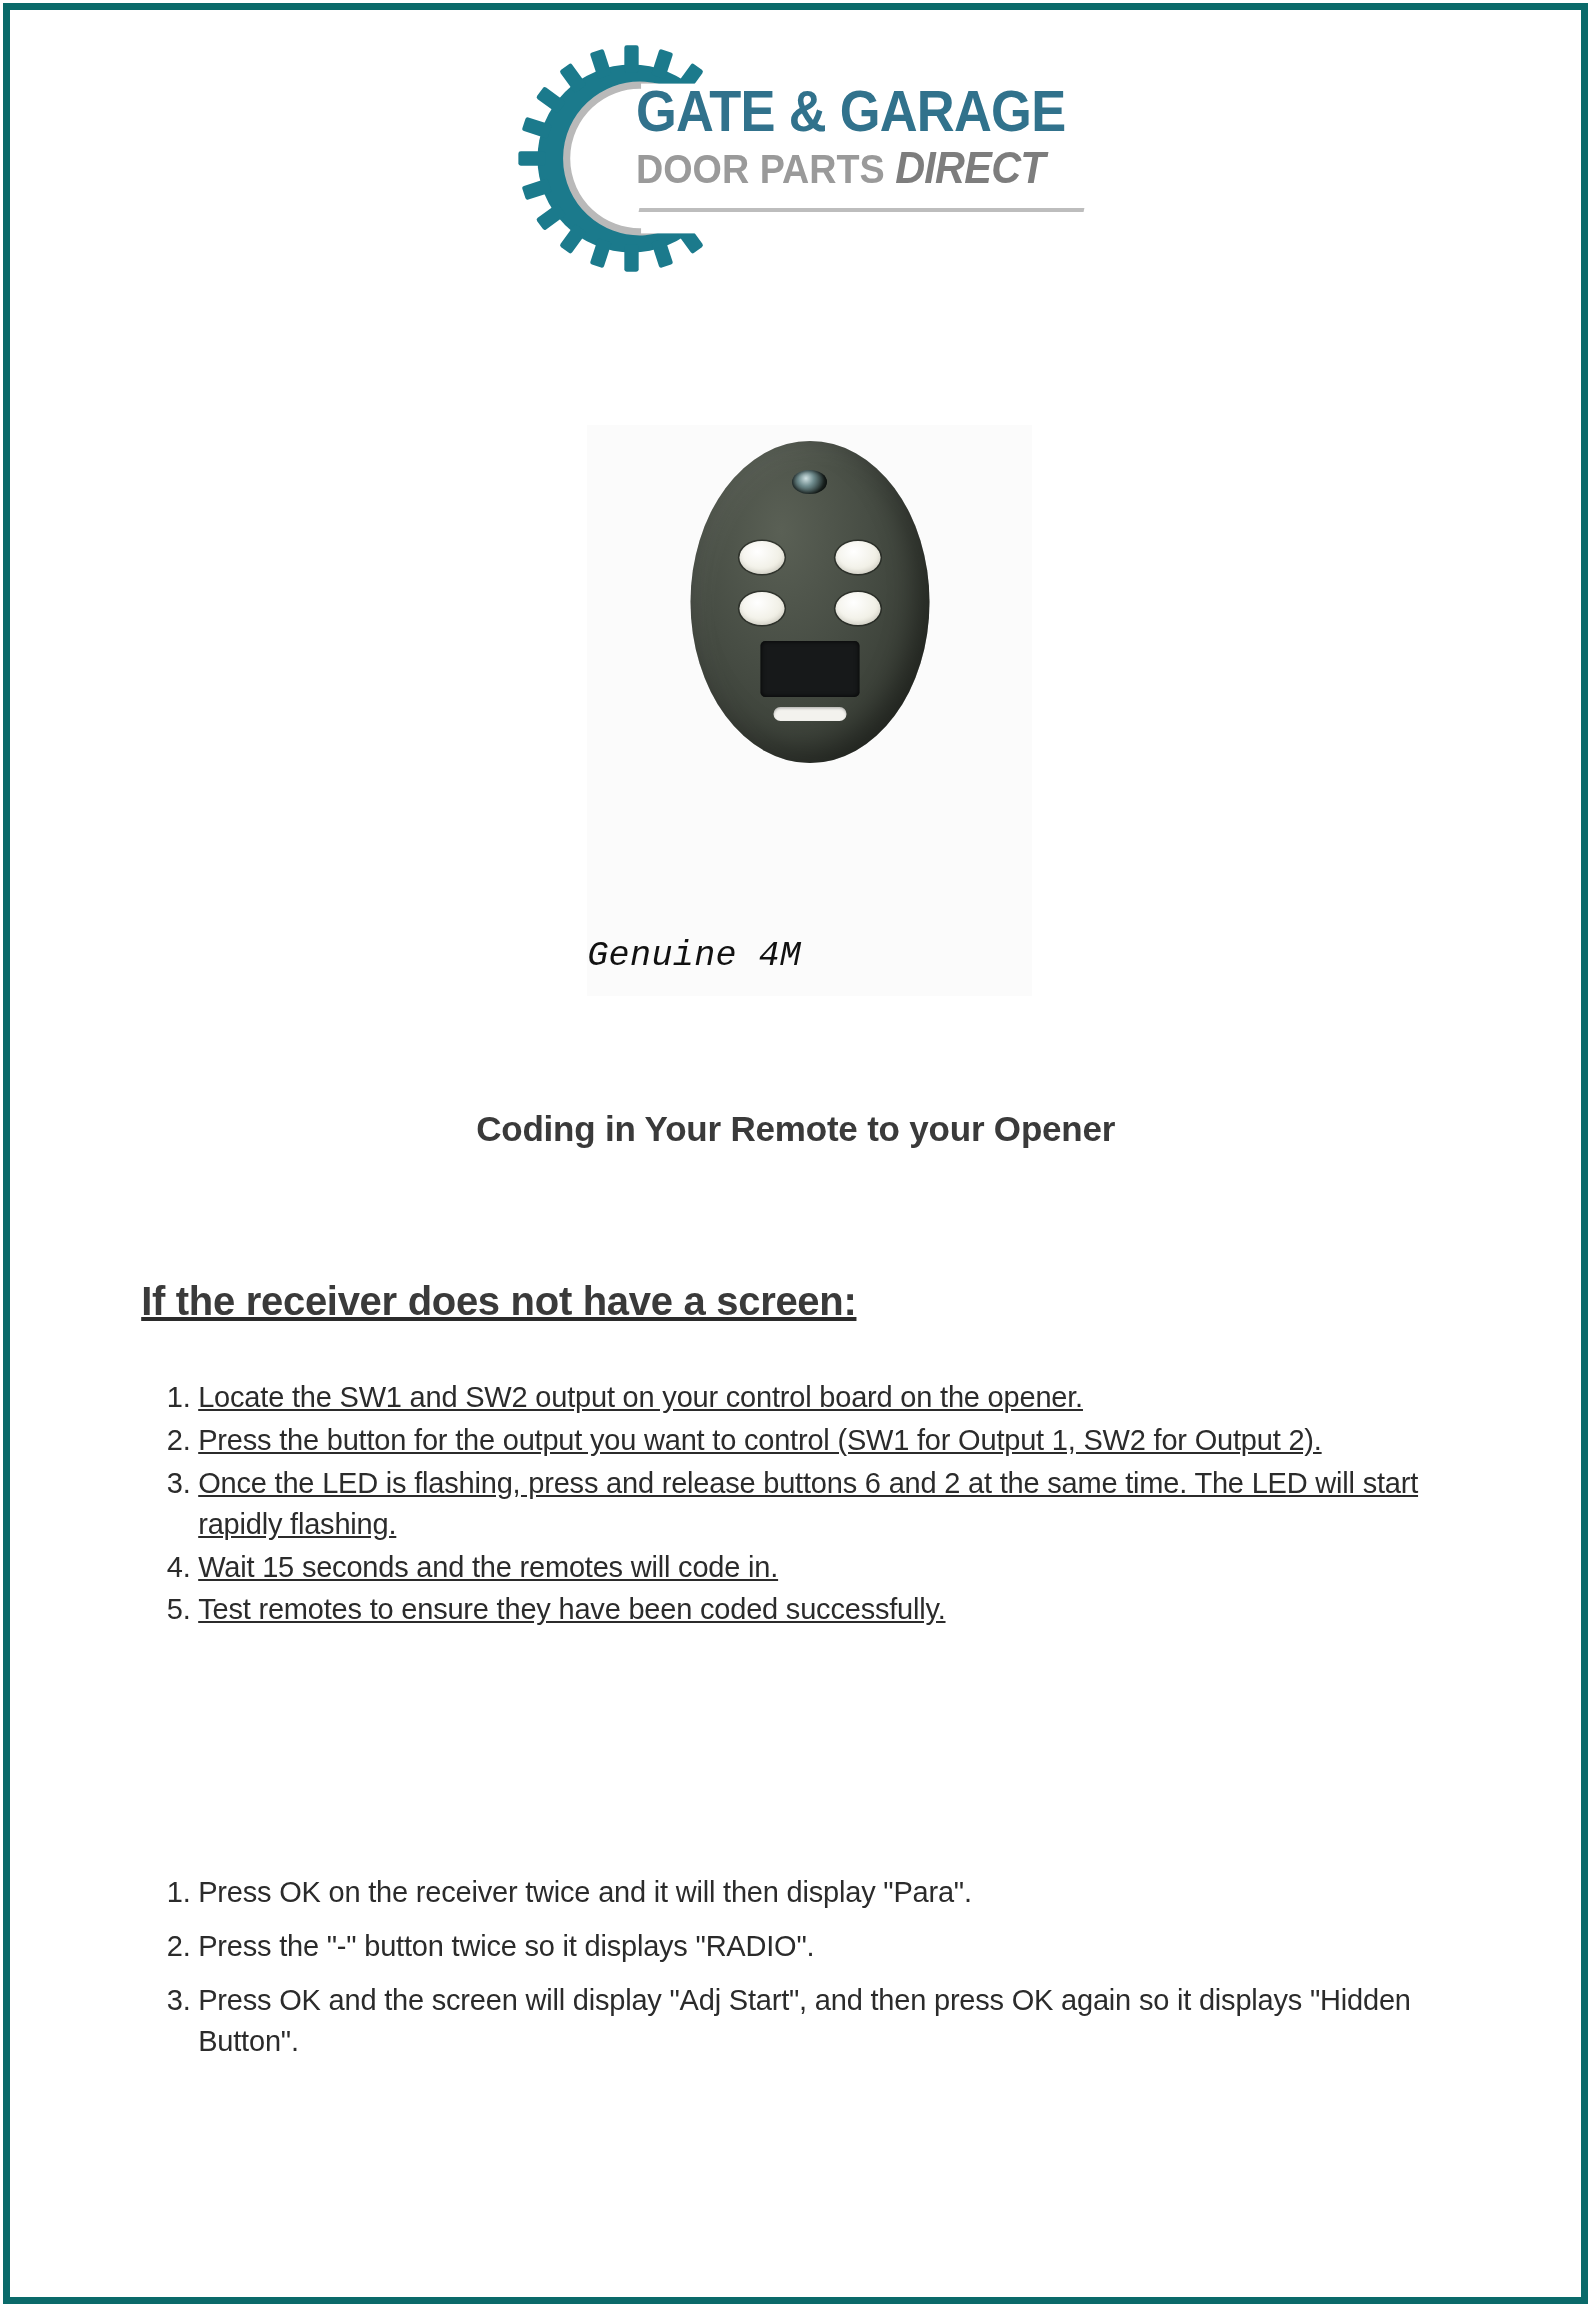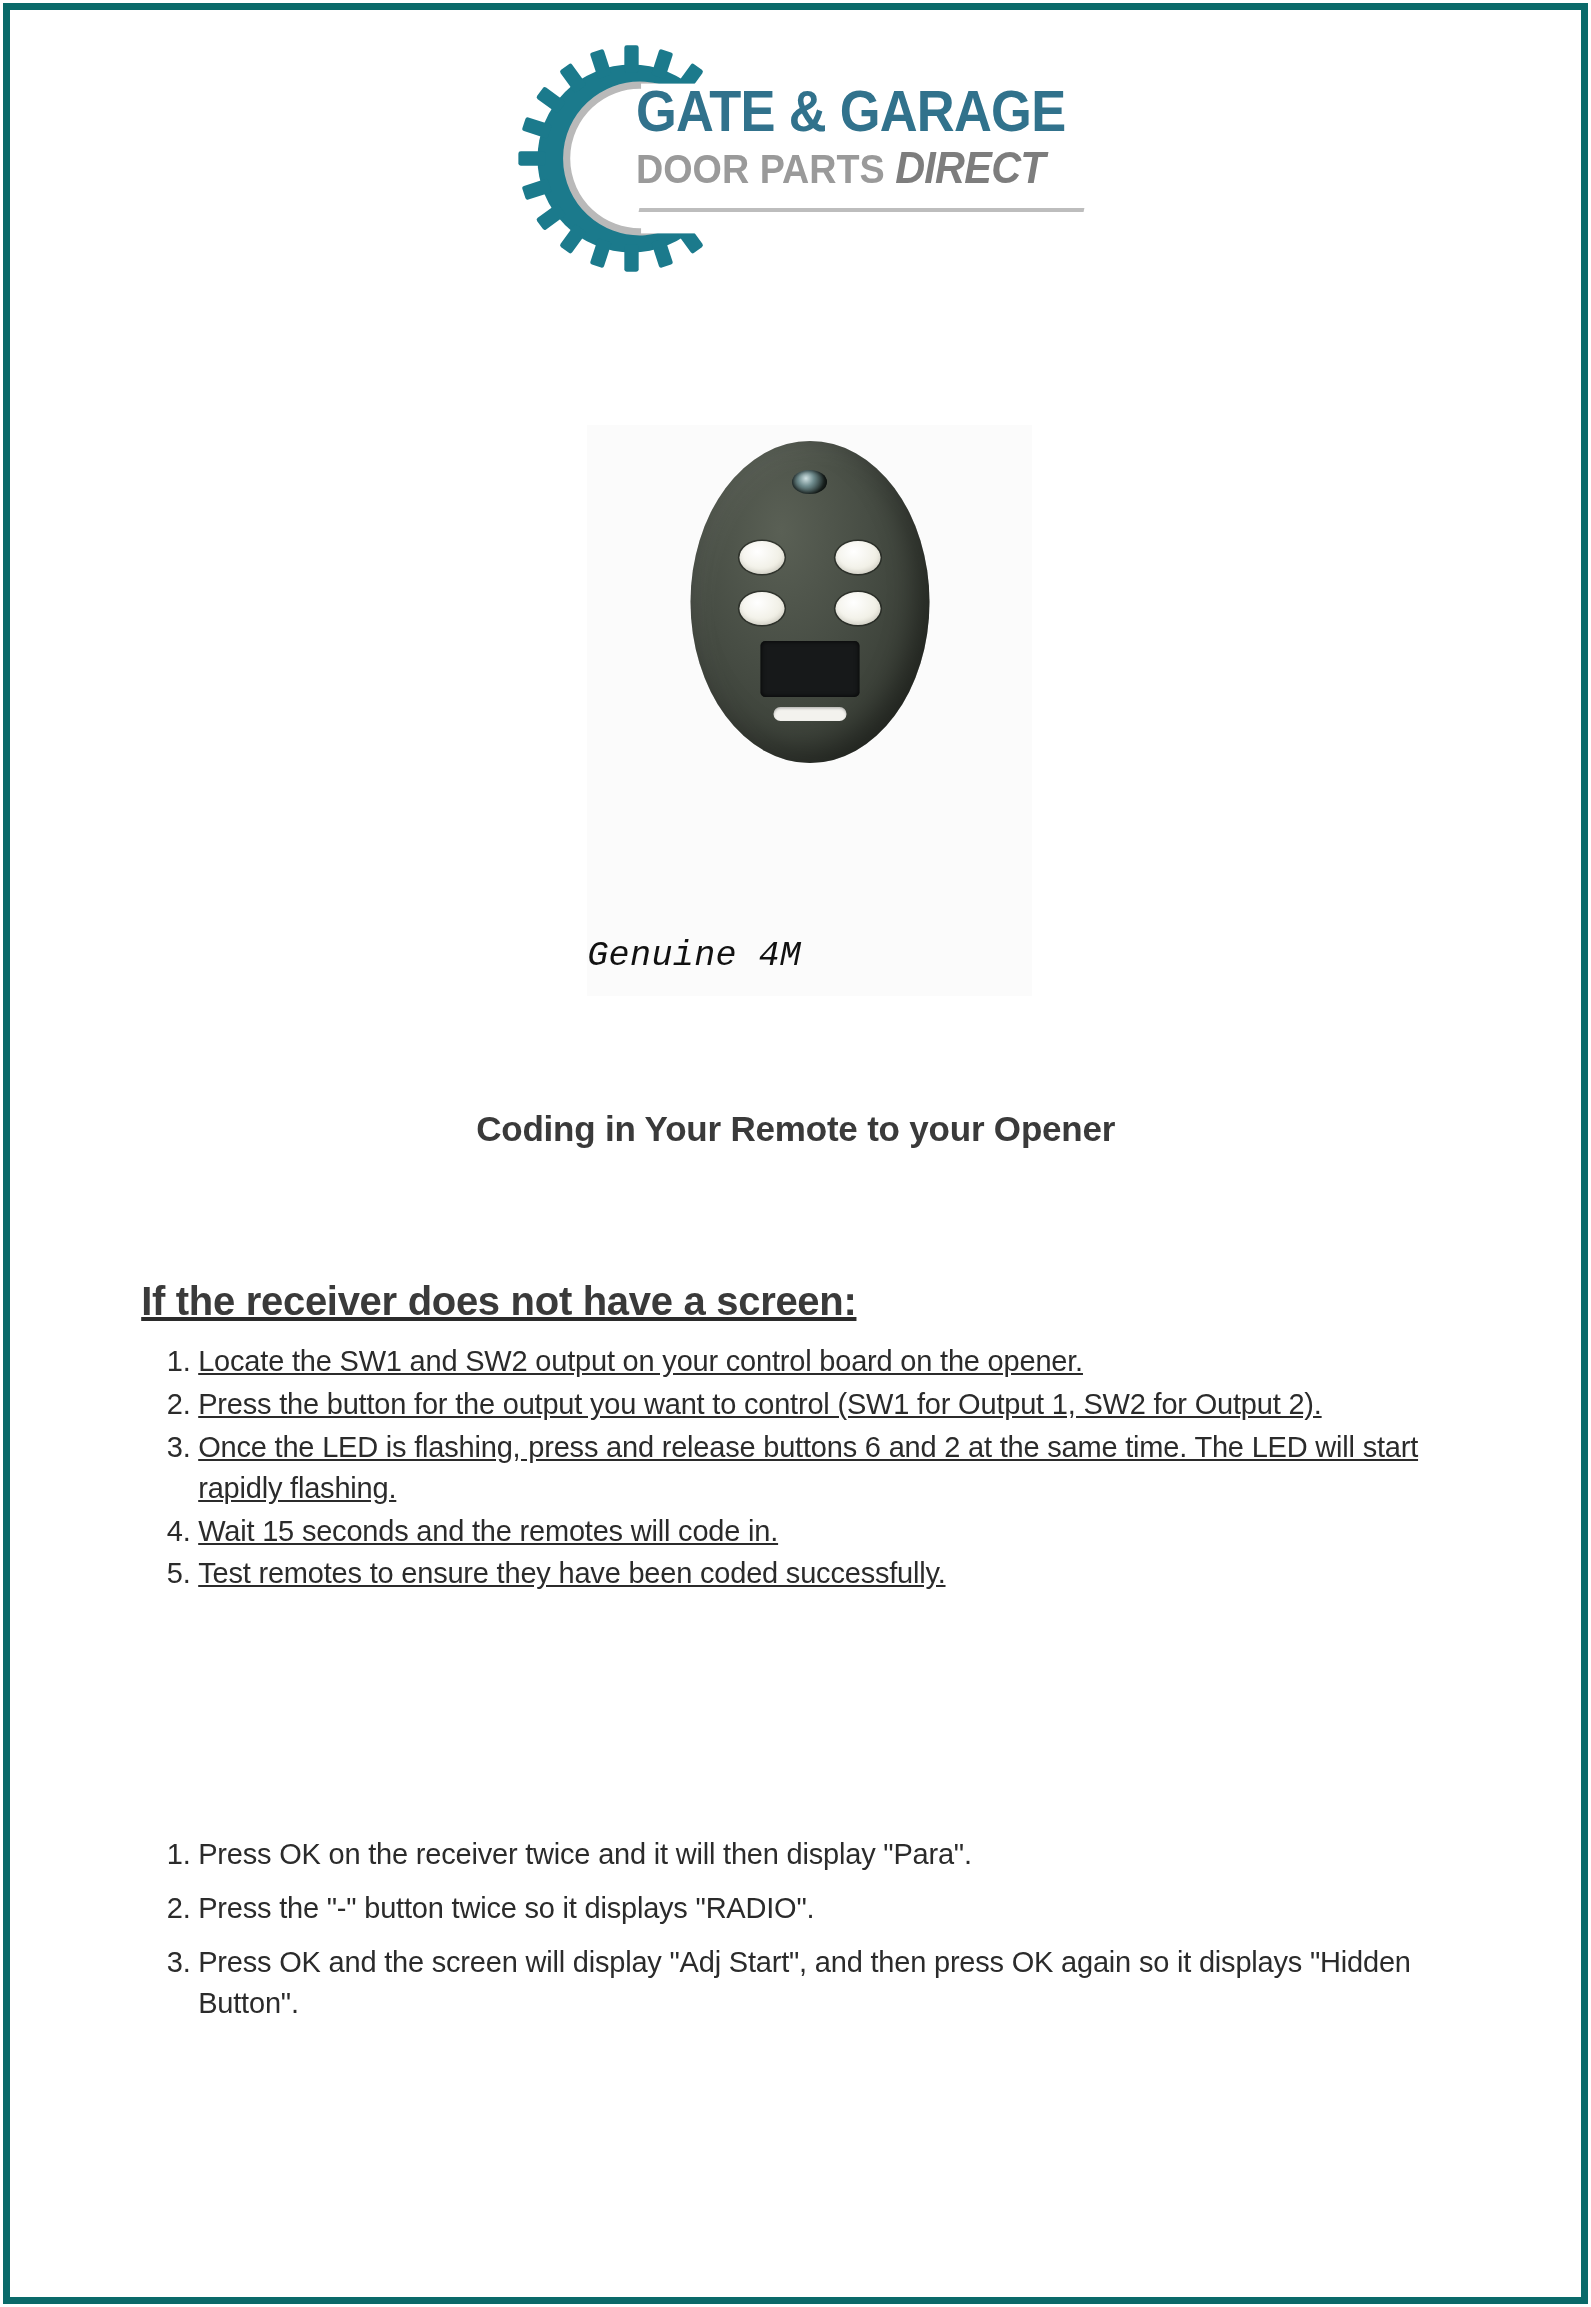--- a/index.html
+++ b/index.html
@@ -228,22 +228,22 @@
     color: #3a3a3a;
     letter-spacing: -0.3px;
     margin: 0;
   }
   ol.steps {
     margin: 0;
     padding: 0;
     list-style: none;
     counter-reset: step;
   }
-  .section-1 ol.steps { margin-top: 17px; }
-  .section-2 ol.steps { }
+  .section-1 ol.steps { margin-top: 53px; }
+  .section-2 ol.steps { margin-top: 38px; }
   ol.steps > li {
     counter-increment: step;
     position: relative;
     padding-left: 57px;
     font-family: "Liberation Sans", sans-serif;
     font-size: 29px;
     line-height: 1.42;
     color: #2b2b2b;
     margin-bottom: 1.6px;
     letter-spacing: -0.2px;

